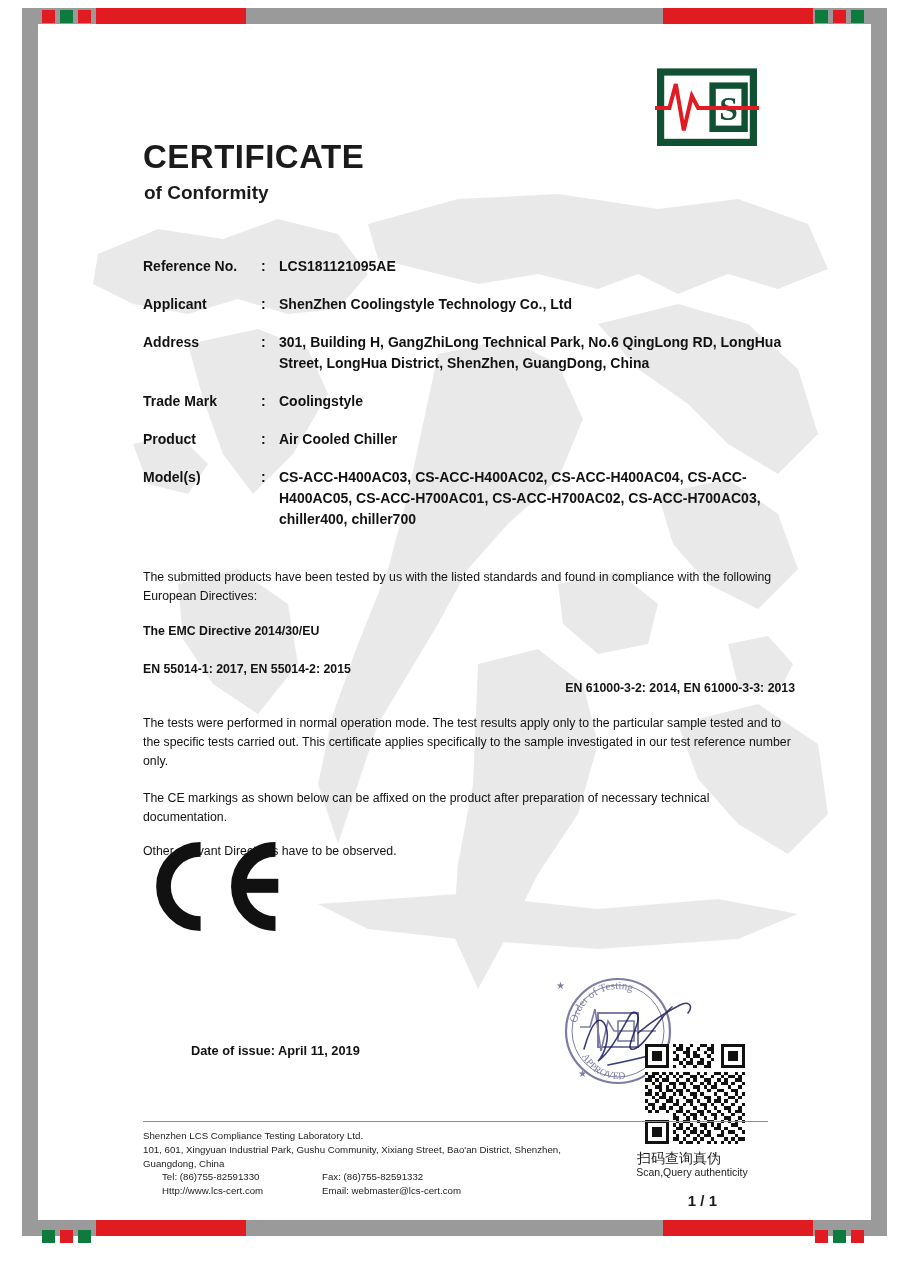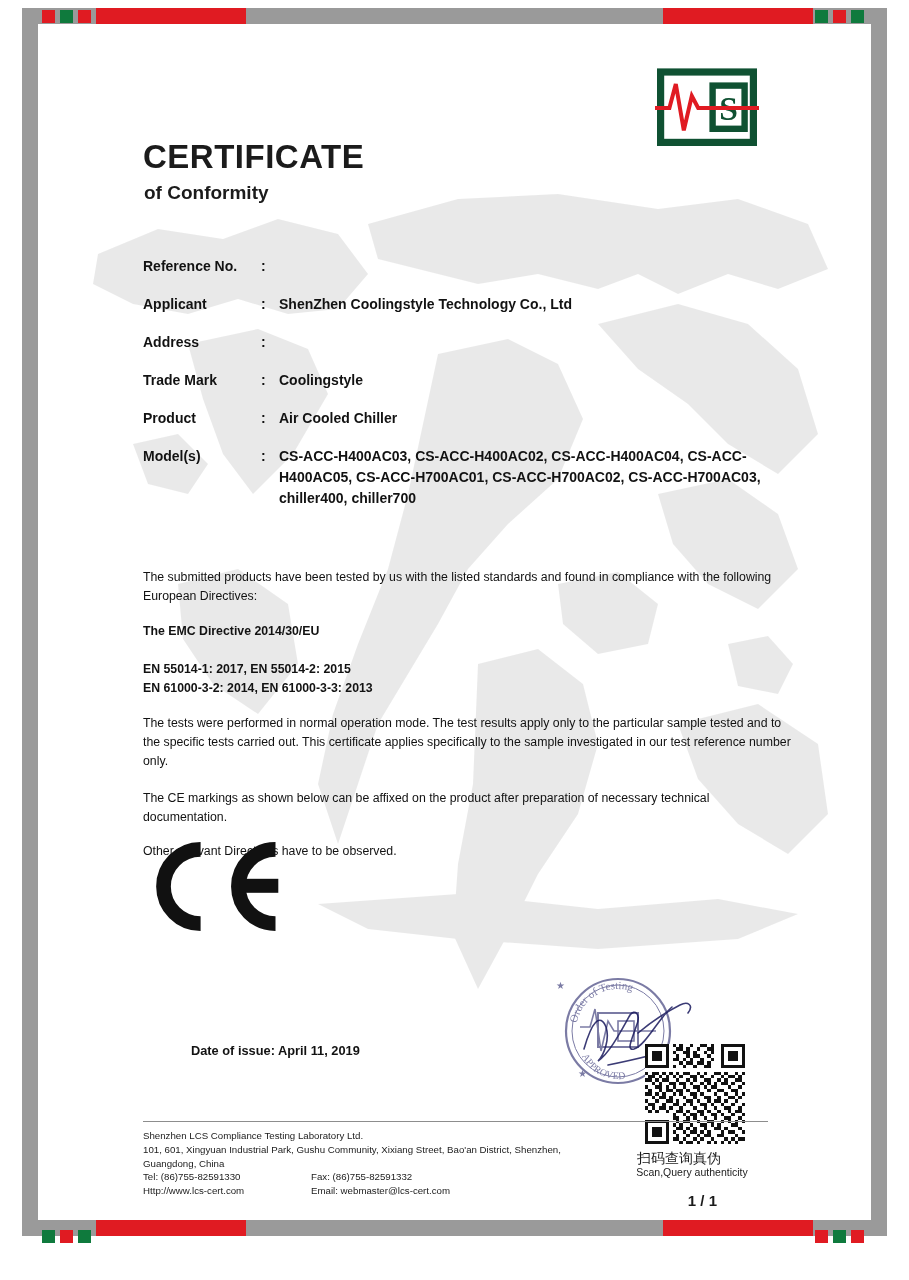--- a/index.html
+++ b/index.html
@@ -190,21 +190,22 @@
     position: absolute;
     left: 105px;
     top: 1105px;
     width: 480px;
     font-size: 9.7px;
     line-height: 1.42;
     color: #1b1b1b;
   }
   .footer-contact {
     display: flex;
-    gap: 16px;
+    gap: 8px;
+    margin-left: 19px;
   }
   .footer-col-a { width: 152px; flex: none; }
   .footer-col-b { flex: 1; }
   .page-num {
     position: absolute;
     right: 86px;
     top: 1168px;
     font-size: 15px;
     font-weight: bold;
     color: #1b1b1b;
@@ -265,29 +266,31 @@
       <path d="M0 50 L18 50 L26 20 L36 78 L46 35 L54 50 L130 50" fill="none" stroke="#e01b22" stroke-width="5"></path>
     </svg>
 
     <div class="title">CERTIFICATE</div>
     <div class="subtitle">of Conformity</div>
 
     <div class="fields">
       <div class="field-row">
         <div class="field-label">Reference No.</div>
         <div class="field-colon">:</div>
+        <div class="field-value">LCS181121095AE</div>
       </div>
       <div class="field-row">
         <div class="field-label">Applicant</div>
         <div class="field-colon">:</div>
         <div class="field-value">ShenZhen Coolingstyle Technology Co., Ltd</div>
       </div>
       <div class="field-row">
         <div class="field-label">Address</div>
         <div class="field-colon">:</div>
+        <div class="field-value">301, Building H, GangZhiLong Technical Park, No.6 QingLong RD, LongHua Street, LongHua District, ShenZhen, GuangDong, China</div>
       </div>
       <div class="field-row">
         <div class="field-label">Trade Mark</div>
         <div class="field-colon">:</div>
         <div class="field-value">Coolingstyle</div>
       </div>
       <div class="field-row">
         <div class="field-label">Product</div>
         <div class="field-colon">:</div>
         <div class="field-value">Air Cooled Chiller</div>
@@ -295,21 +298,21 @@
       <div class="field-row">
         <div class="field-label">Model(s)</div>
         <div class="field-colon">:</div>
         <div class="field-value">CS-ACC-H400AC03, CS-ACC-H400AC02, CS-ACC-H400AC04, CS-ACC-H400AC05, CS-ACC-H700AC01, CS-ACC-H700AC02, CS-ACC-H700AC03, chiller400, chiller700</div>
       </div>
     </div>
 
     <div class="para" style="top:544px;">The submitted products have been tested by us with the listed standards and found in compliance with the following European Directives:</div>
     <div class="para bold" style="top:598px;">The EMC Directive 2014/30/EU</div>
     <div class="para bold" style="top:636px;">EN 55014-1: 2017, EN 55014-2: 2015</div>
-    <div class="para bold" style="top:655px;">EN 61000-3-2: 2014, EN 61000-3-3: 2013</div>
+    <div class="para bold" style="top:655px;text-align:right;">EN 61000-3-2: 2014, EN 61000-3-3: 2013</div>
     <div class="para" style="top:765px;">The CE markings as shown below can be affixed on the product after preparation of necessary technical documentation.</div>
     <div class="para" style="top:690px;">The tests were performed in normal operation mode. The test results apply only to the particular sample tested and to the specific tests carried out. This certificate applies specifically to the sample investigated in our test reference number only.</div>
     <div class="para" style="top:818px;">Other relevant Directives have to be observed.</div>
 
     <svg class="ce-mark" viewBox="0 0 200 150" xmlns="http://www.w3.org/2000/svg">
       <path d="M78 22 A 53 53 0 1 0 78 128" fill="none" stroke="#111" stroke-width="21"></path>
       <path d="M185 22 A 53 53 0 1 0 185 128" fill="none" stroke="#111" stroke-width="21"></path>
       <rect x="133" y="64" width="56" height="20" fill="#111"></rect>
     </svg>
 

